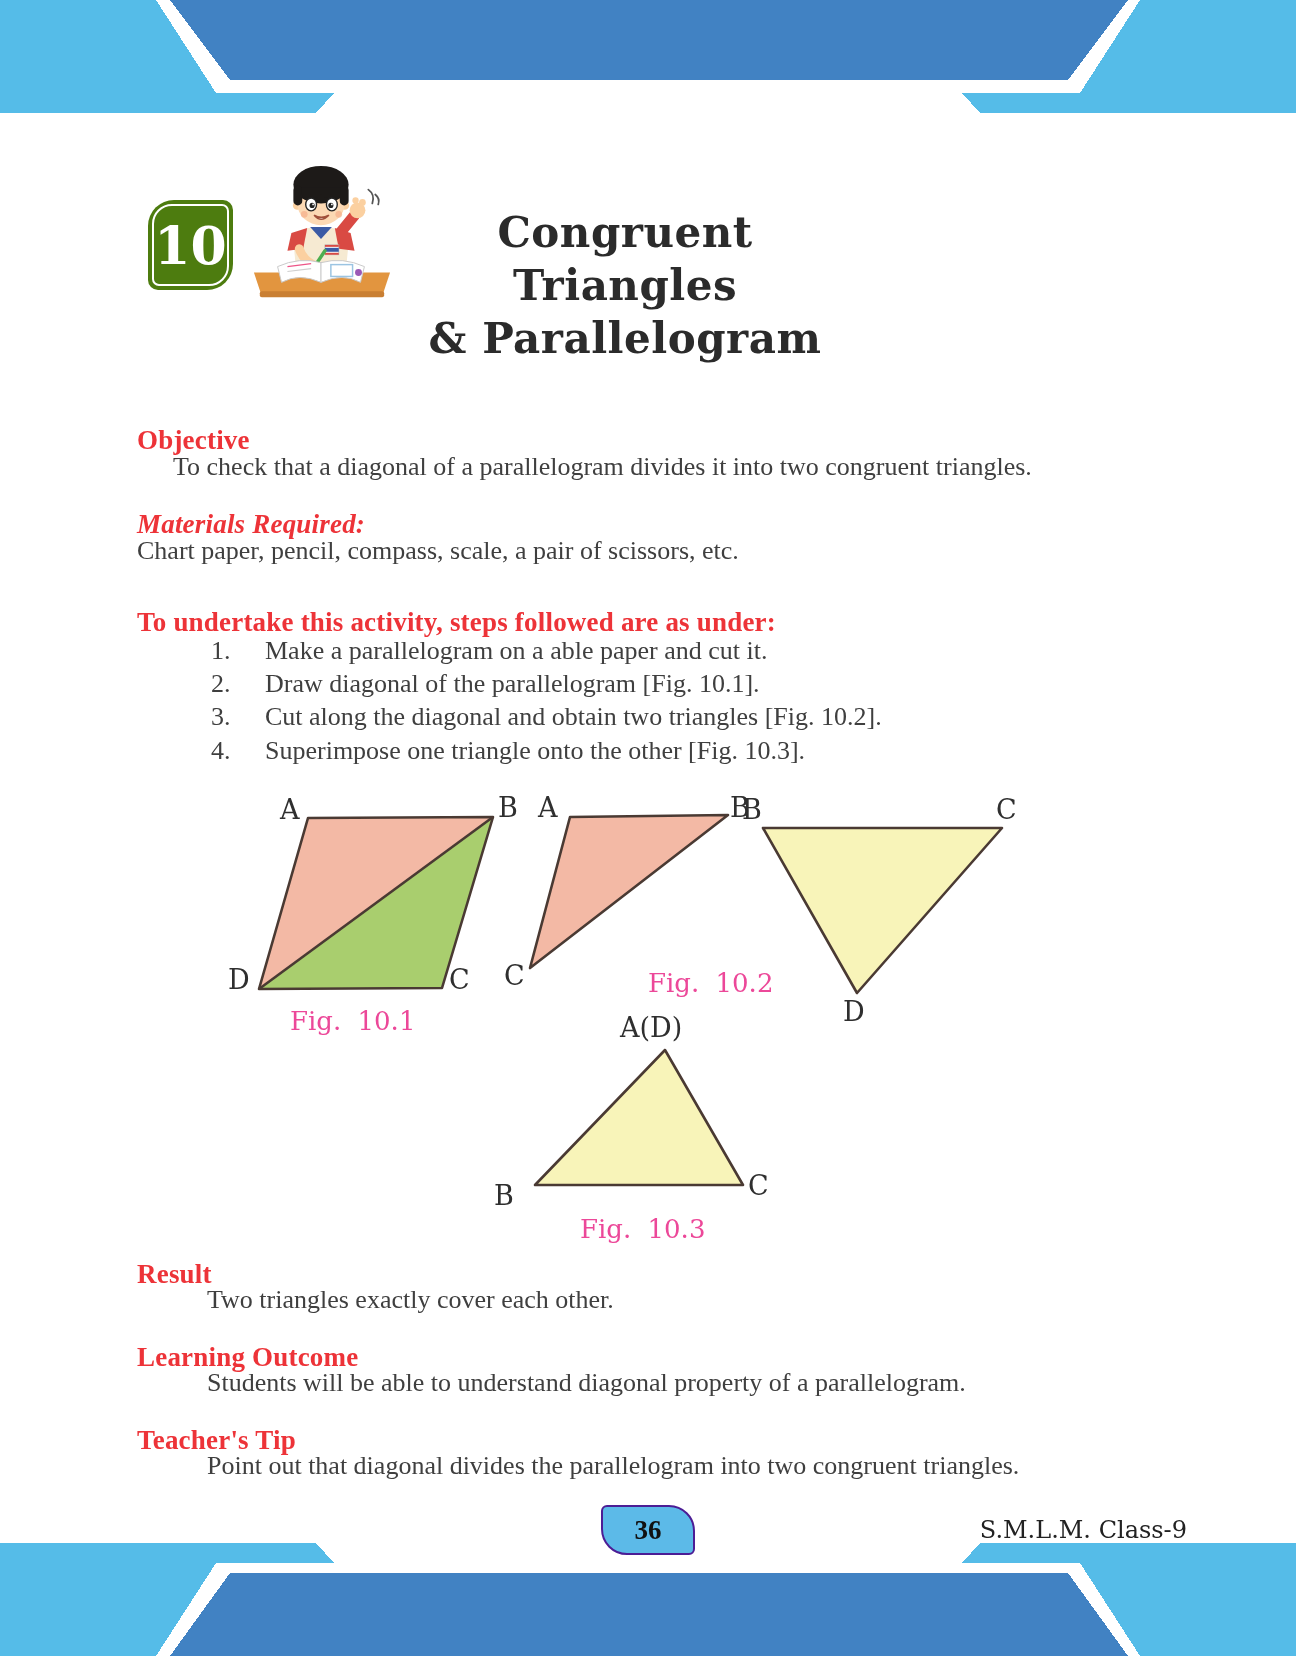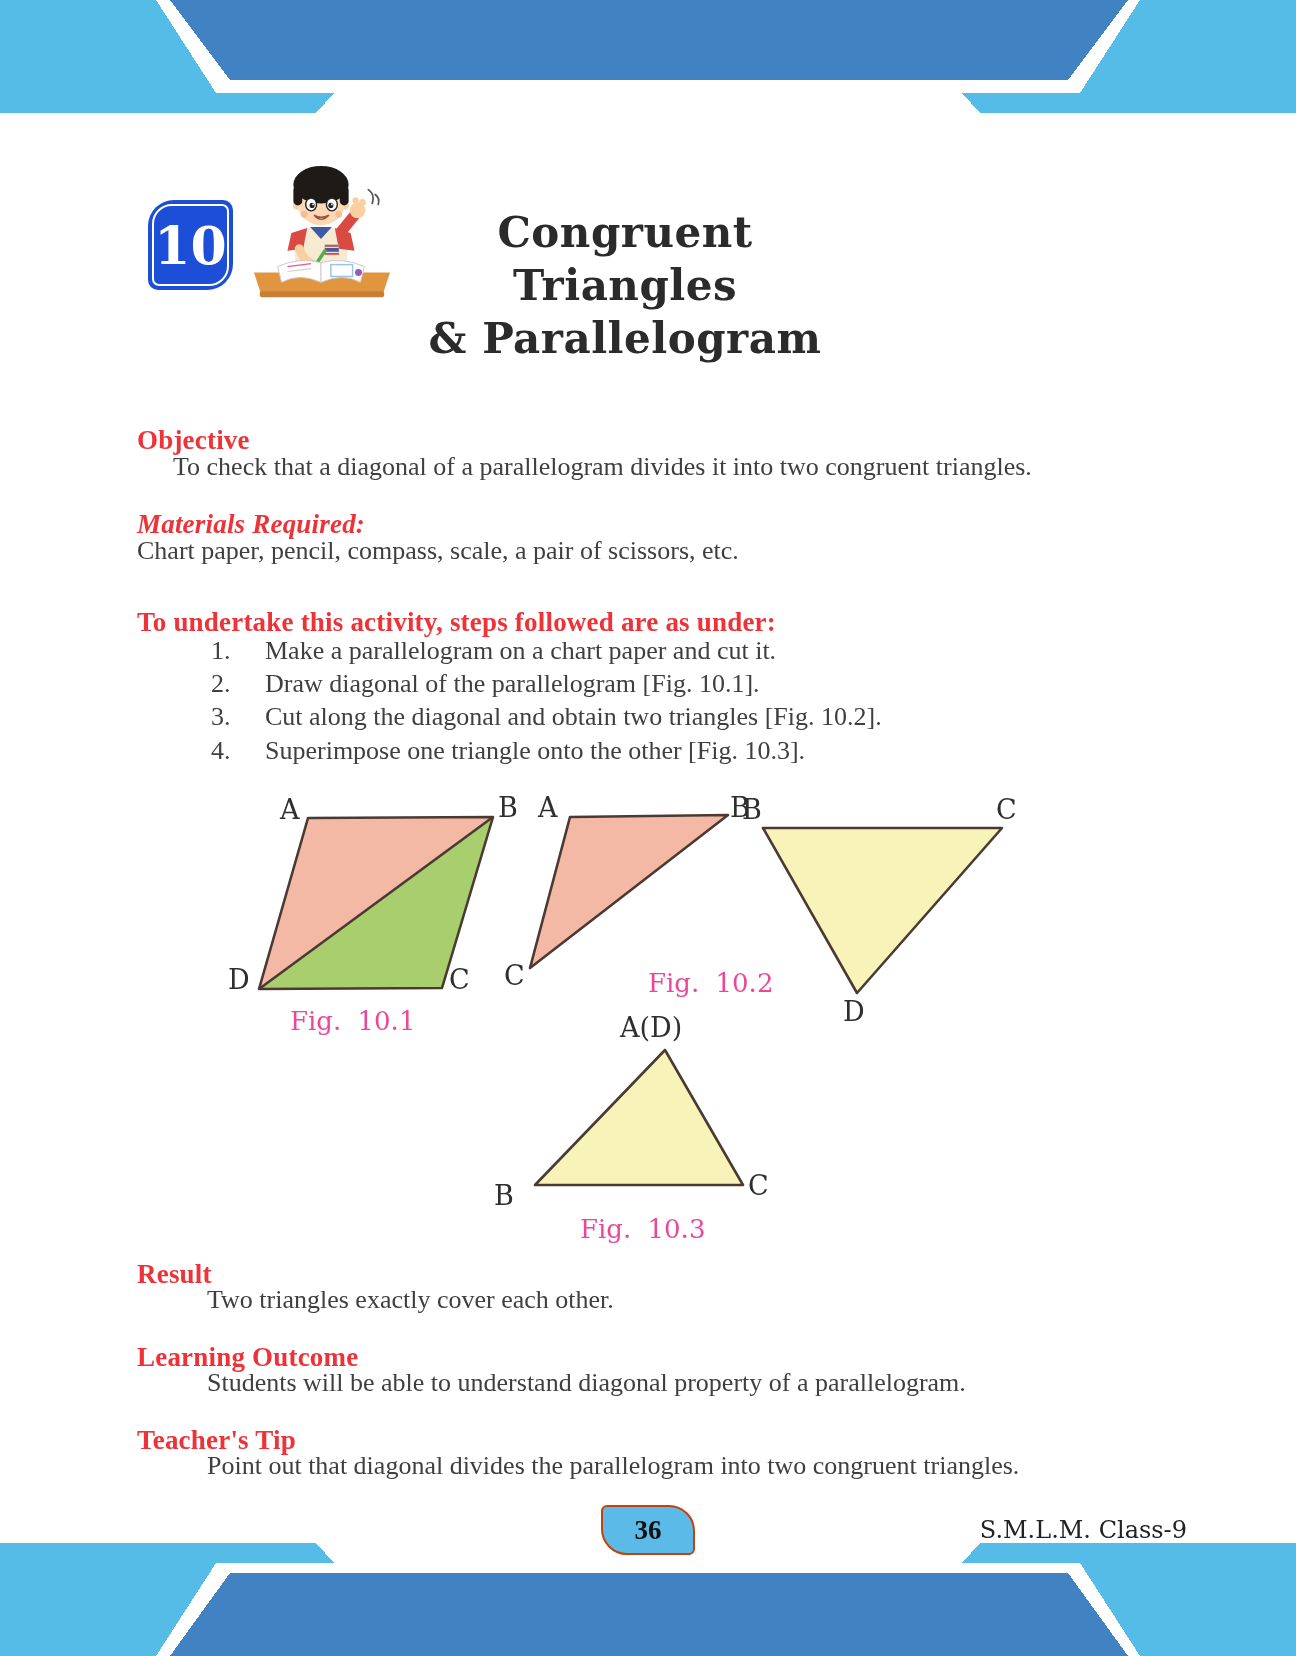--- a/index.html
+++ b/index.html
@@ -10,21 +10,21 @@
   }
   .abs { position:absolute; }
   svg { display:block; }
 
   
   .band { left:0; width:1296px; }
 
   
   .chapter-badge {
     left:148px; top:200px; width:85px; height:90px;
-    background:#1d4ed8; border-radius:26px 10px 26px 10px;
+    background:#4d7c0f; border-radius:26px 10px 26px 10px;
   }
   .chapter-badge-inner {
     position:absolute; left:4px; top:4px; right:4px; bottom:4px;
     border:2.5px solid #ffffff; border-radius:20px 7px 20px 7px;
   }
   .chapter-number {
     position:absolute; left:0; top:0; width:100%; height:100%;
     display:flex; align-items:center; justify-content:center;
     color:#ffffff; font:bold 52px "DejaVu Serif", serif;
   }
@@ -56,21 +56,21 @@
   .fig-label {
     color:#2f2f2f; font:27px "DejaVu Serif", serif;
   }
   .fig-caption {
     color:#ec4899; font:26px "DejaVu Serif", serif; word-spacing:8px;
   }
 
   
   .page-badge {
     left:601px; top:1505px; width:94px; height:50px;
-    background:#5cbae8; border:2px solid #c2410c; box-sizing:border-box;
+    background:#5cbae8; border:2px solid #4c1d95; box-sizing:border-box;
     border-radius:6px 26px 6px 26px;
     display:flex; align-items:center; justify-content:center;
     color:#111111; font:bold 27px "Liberation Serif", serif;
   }
   .book-label {
     right:109px; top:1516px;
     color:#222222; font:24px "DejaVu Serif", serif;
   }
 </style>
 </head>
@@ -149,21 +149,21 @@
   <div class="abs red-h" style="left:137px; top:419px;">Objective</div>
   <div class="abs body-t" style="left:137px; top:452px;margin-left:36px;">To check that a diagonal of a parallelogram divides it into two congruent triangles.</div>
 
   <div class="abs red-h" style="left:137px; top:503px;font-style:italic;">Materials Required:</div>
   <div class="abs body-t" style="left:137px; top:536px;">Chart paper, pencil, compass, scale, a pair of scissors, etc.</div>
 
   <div class="abs red-h" style="left:137px; top:601px;">To undertake this activity, steps followed are as under:</div>
 
   <div class="abs step-row" style="top:636px;">
     <span class="step-num body-t">1.</span>
-    <span class="step-txt body-t">Make a parallelogram on a chart paper and cut it.</span>
+    <span class="step-txt body-t">Make a parallelogram on a able paper and cut it.</span>
   </div>
   <div class="abs step-row" style="top:669px;">
     <span class="step-num body-t">2.</span>
     <span class="step-txt body-t">Draw diagonal of the parallelogram [Fig. 10.1].</span>
   </div>
   <div class="abs step-row" style="top:702px;">
     <span class="step-num body-t">3.</span>
     <span class="step-txt body-t">Cut along the diagonal and obtain two triangles [Fig. 10.2].</span>
   </div>
   <div class="abs step-row" style="top:736px;">

